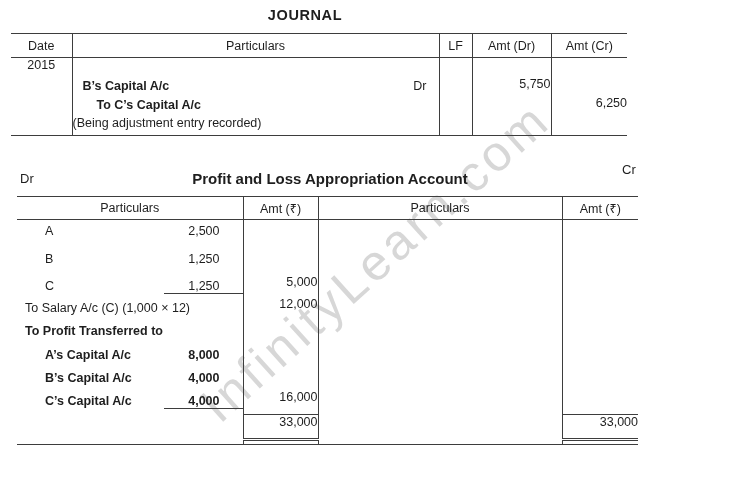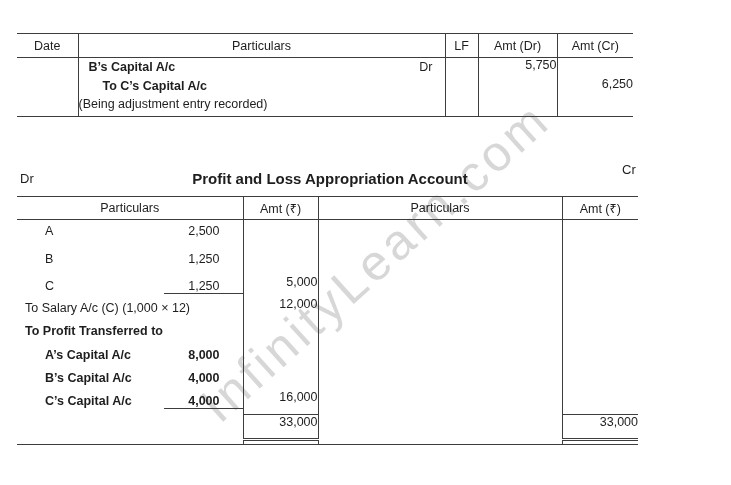--- a/index.html
+++ b/index.html
@@ -44,38 +44,46 @@
   .tot{border-top:1.4px solid #3d3d3d;border-bottom:3px double #3d3d3d;}
   .bold{font-weight:bold;}
 </style>
 </head>
 <body>
 
 <div class="page">
 
   <div class="watermark">InfinityLearn.com</div>
 
-
-  <table class="sheet" style="left:17px;top:33px;width:616px;">
+  <div class="j-title">JOURNAL</div>
+
+  <table class="sheet" style="left:11px;top:33px;width:616px;">
     <colgroup>
         <col style="width:61px">
         <col style="width:367px">
         <col style="width:33px">
         <col style="width:79px">
         <col style="width:76px">
       </colgroup>
     <tbody>
         <tr style="height:24px">
       <th class="hdr bt bb">Date</th>
       <th class="hdr bt bb bl">Particulars</th>
       <th class="hdr bt bb bl">LF</th>
       <th class="hdr bt bb bl">Amt (Dr)</th>
       <th class="hdr bt bb bl">Amt (Cr)</th>
     </tr>
     <tr style="height:19px">
+      <td class="jr-date">2015</td>
+      <td class="bl"></td>
+      <td class="bl"></td>
+      <td class="bl"></td>
+      <td class="bl"></td>
+    </tr>
+    <tr style="height:19px">
       <td></td>
       <td class="bl">
             <div class="part-line">
         <span class="acct">B’s Capital A/c</span>
         <span>Dr</span>
       </div>
           </td>
       <td class="bl"></td>
       <td class="bl amt">5,750</td>
       <td class="bl"></td>

